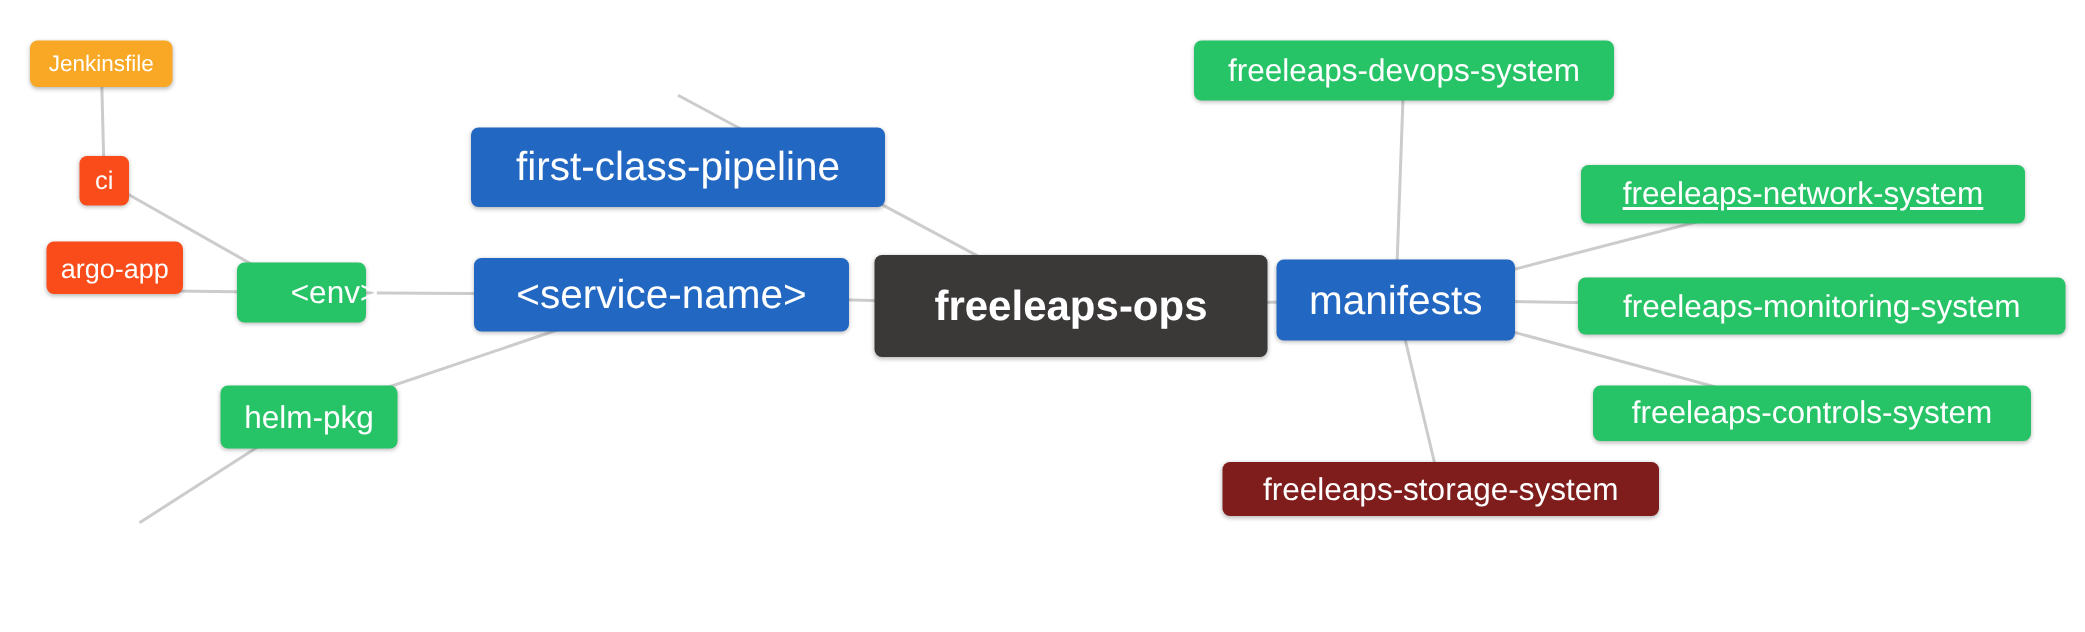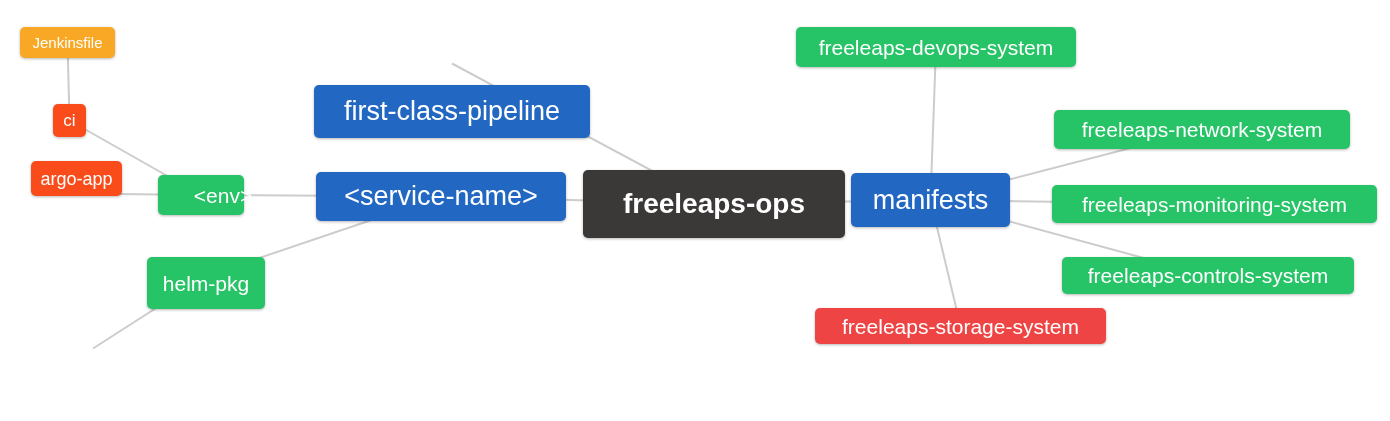--- a/index.html
+++ b/index.html
@@ -54,23 +54,23 @@
       <line x1="930.5" y1="200" x2="936" y2="47" stroke="#CCCCCC" stroke-width="2"></line>
       <line x1="930.5" y1="200" x2="1202" y2="129.5" stroke="#CCCCCC" stroke-width="2"></line>
       <line x1="930.5" y1="200" x2="1214.5" y2="204" stroke="#CCCCCC" stroke-width="2"></line>
       <line x1="930.5" y1="200" x2="1208" y2="275.5" stroke="#CCCCCC" stroke-width="2"></line>
       <line x1="930.5" y1="200" x2="960.5" y2="326" stroke="#CCCCCC" stroke-width="2"></line>
     </svg>
 <div class="node" style="left: 20px; top: 27px; width: 95px; height: 31px; font-size: 15px; background: rgb(249, 168, 38); color: rgb(255, 255, 255);">Jenkinsfile</div>
     <div class="node" style="left: 53px; top: 104px; width: 33px; height: 33px; font-size: 17px; background: rgb(250, 75, 26); color: rgb(255, 255, 255); text-align: right;">ci</div>
     <div class="node" style="left: 31px; top: 161px; width: 91px; height: 35px; font-size: 18px; background: rgb(250, 75, 26); color: rgb(255, 255, 255);">argo-app</div>
     <div class="node" style="left: 158px; top: 175px; width: 86px; height: 40px; font-size: 21px; background: rgb(39, 196, 103); color: rgb(255, 255, 255); padding-left: 44px;">&lt;env&gt;</div>
-    <div class="node" style="left: 147px; top: 257px; width: 118px; height: 52px; font-size: 21px; background: rgb(39, 196, 103); color: rgb(255, 255, 255);">helm-pkg</div>
+    <div class="node" style="left: 147px; top: 257px; width: 118px; height: 42px; font-size: 21px; background: rgb(39, 196, 103); color: rgb(255, 255, 255);">helm-pkg</div>
     <div class="node" style="left: 314px; top: 37px; width: 276px; height: 53px; font-size: 27px; background: rgb(34, 104, 194); color: rgb(255, 255, 255); margin-top: 48px;">first-class-pipeline</div>
     <div class="node" style="left: 316px; top: 172px; width: 250px; height: 49px; font-size: 27px; background: rgb(34, 104, 194); color: rgb(255, 255, 255);">&lt;service-name&gt;</div>
     <div class="node" style="left: 583px; top: 170px; width: 262px; height: 68px; font-size: 28px; background: rgb(59, 56, 56); color: rgb(255, 255, 255); font-weight: bold;">freeleaps-ops</div>
     <div class="node" style="left: 851px; top: 173px; width: 159px; height: 54px; font-size: 27px; background: rgb(34, 104, 194); color: rgb(255, 255, 255);">manifests</div>
     <div class="node" style="left: 796px; top: 27px; width: 280px; height: 40px; font-size: 21px; background: rgb(39, 196, 103); color: rgb(255, 255, 255);">freeleaps-devops-system</div>
-    <div class="node" style="left: 1054px; top: 110px; width: 296px; height: 39px; font-size: 21px; background: rgb(39, 196, 103); color: rgb(255, 255, 255);">freeleaps-network-system</div>
+    <div class="node" style="left: 1054px; top: 110px; width: 296px; height: 39px; font-size: 21px; background: rgb(39, 196, 103); color: rgb(255, 255, 255); text-decoration: underline;">freeleaps-network-system</div>
     <div class="node" style="left: 1052px; top: 185px; width: 325px; height: 38px; font-size: 21px; background: rgb(39, 196, 103); color: rgb(255, 255, 255);">freeleaps-monitoring-system</div>
     <div class="node" style="left: 1062px; top: 257px; width: 292px; height: 37px; font-size: 21px; background: rgb(39, 196, 103); color: rgb(255, 255, 255);">freeleaps-controls-system</div>
-    <div class="node" style="left: 815px; top: 308px; width: 291px; height: 36px; font-size: 21px; background: #ef4444; color: rgb(255, 255, 255);">freeleaps-storage-system</div>
+    <div class="node" style="left: 815px; top: 308px; width: 291px; height: 36px; font-size: 21px; background: #7f1d1d; color: rgb(255, 255, 255);">freeleaps-storage-system</div>
   </div>
 
 </body></html>

